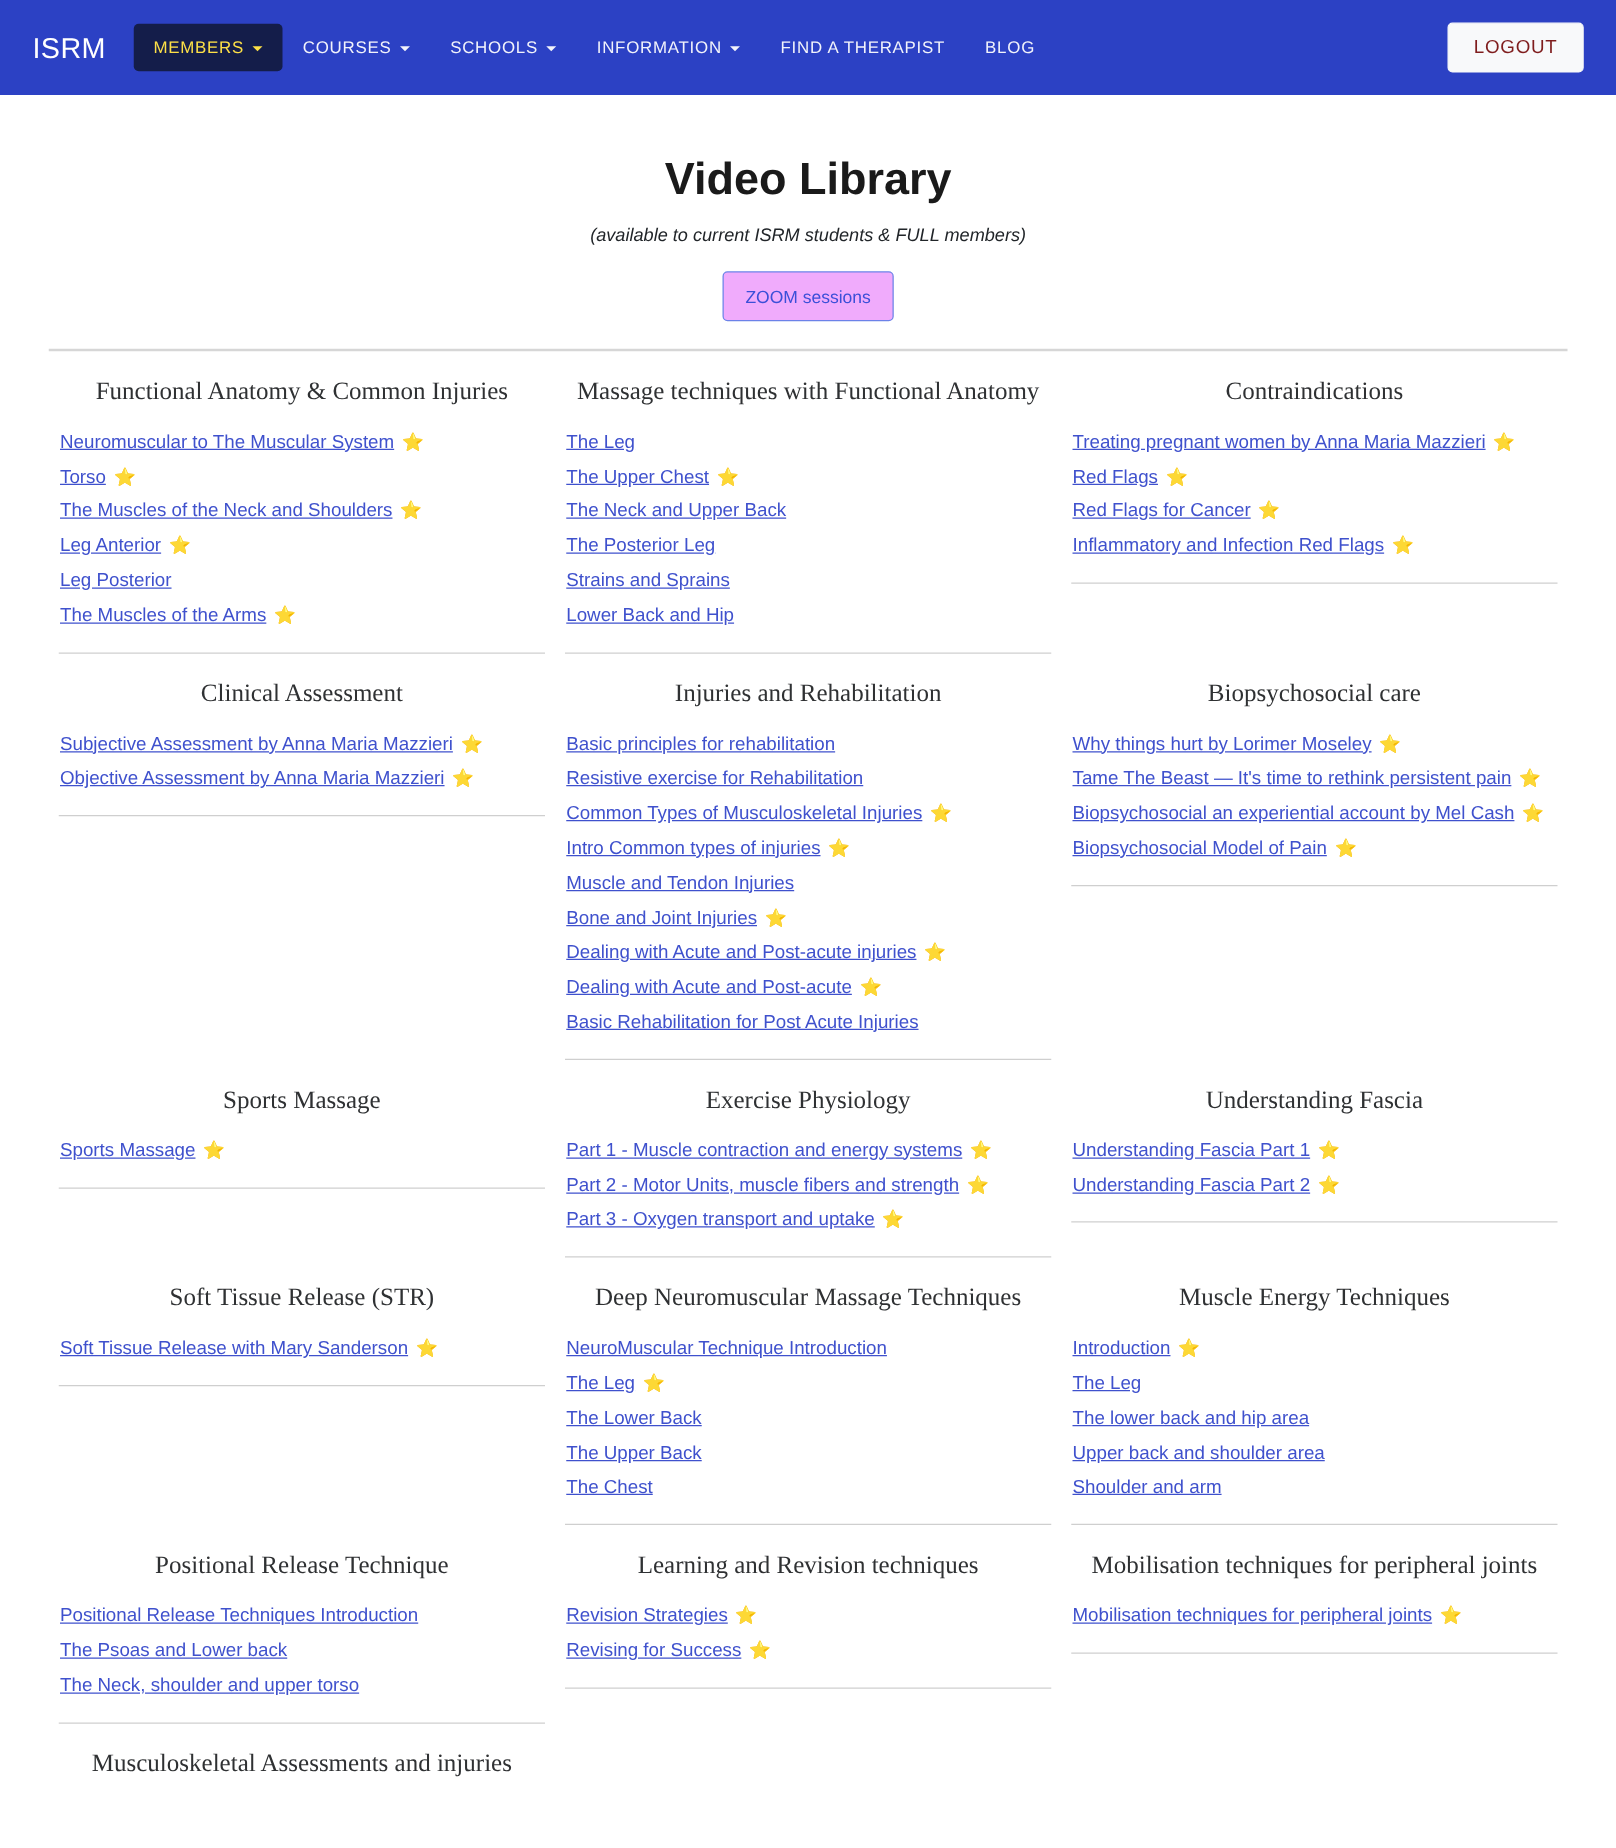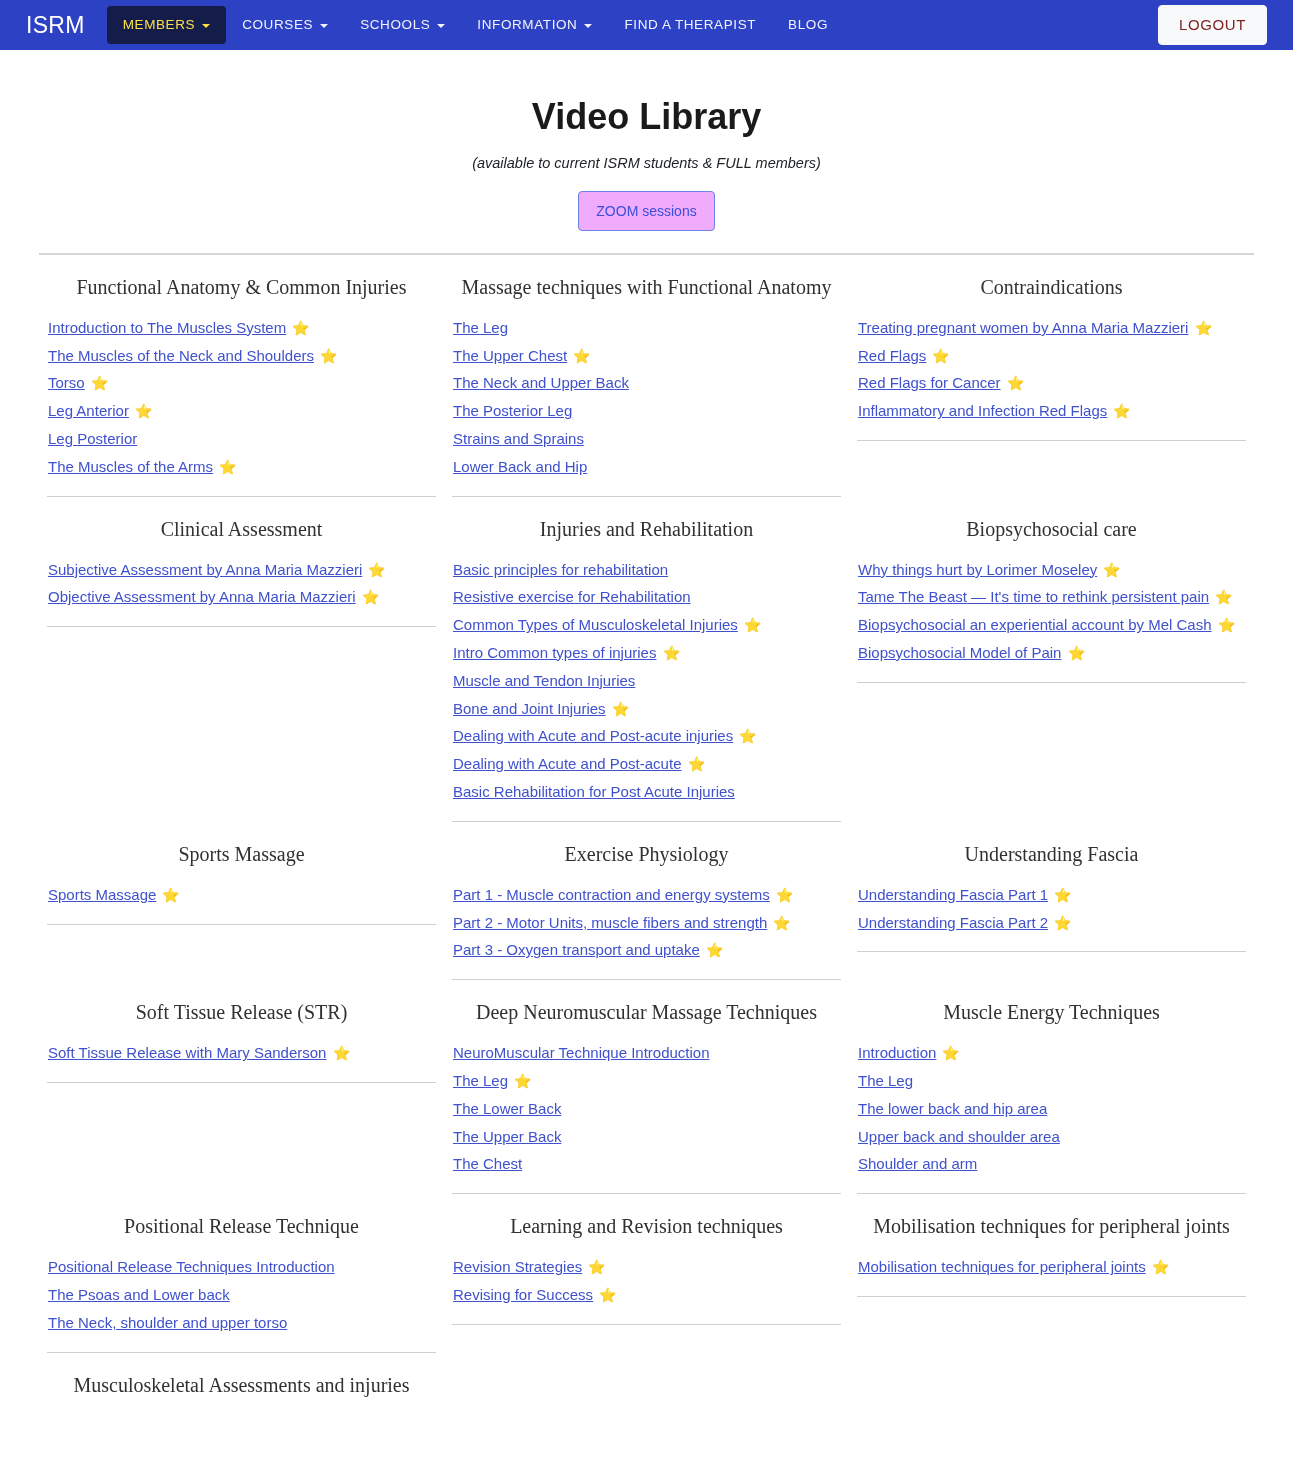--- a/index.html
+++ b/index.html
@@ -8,21 +8,21 @@
     width: 1293px;
     min-height: 1478px;
     background: #ffffff;
     font-family: "Liberation Sans", sans-serif;
     color: #212529;
     -webkit-font-smoothing: antialiased;
   }
 
   
   .navbar {
-    height: 50px;
+    height: 76px;
     background: #2c41c4;
     display: flex;
     align-items: center;
     padding: 0 26px;
     position: relative;
   }
   .brand {
     color: #ffffff;
     font-size: 23px;
     font-weight: 400;
@@ -204,23 +204,23 @@
   <div class="page-sub">(available to current ISRM students &amp; FULL members)</div>
   <a class="zoom-btn" href="#">ZOOM sessions</a>
   <div class="head-rule"></div>
 </div>
 
 <div class="grid">
     <div class="cell">
       <div class="sec-title">Functional Anatomy &amp; Common Injuries</div>
       <div class="sec-body">
         <div class="links">
-          <div class="link-row"><a href="#" class="vlink">Introduction to The Muscles System</a> <span class="star">⭐</span></div>
+          <div class="link-row"><a href="#" class="vlink">Neuromuscular to The Muscular System</a> <span class="star">⭐</span></div>
+          <div class="link-row"><a href="#" class="vlink">Torso</a> <span class="star">⭐</span></div>
           <div class="link-row"><a href="#" class="vlink">The Muscles of the Neck and Shoulders</a> <span class="star">⭐</span></div>
-          <div class="link-row"><a href="#" class="vlink">Torso</a> <span class="star">⭐</span></div>
           <div class="link-row"><a href="#" class="vlink">Leg Anterior</a> <span class="star">⭐</span></div>
           <div class="link-row"><a href="#" class="vlink">Leg Posterior</a></div>
           <div class="link-row"><a href="#" class="vlink">The Muscles of the Arms</a> <span class="star">⭐</span></div>
         </div>
         <div class="sec-rule"></div>
       </div>
     </div>
     <div class="cell">
       <div class="sec-title">Massage techniques with Functional Anatomy</div>
       <div class="sec-body">

